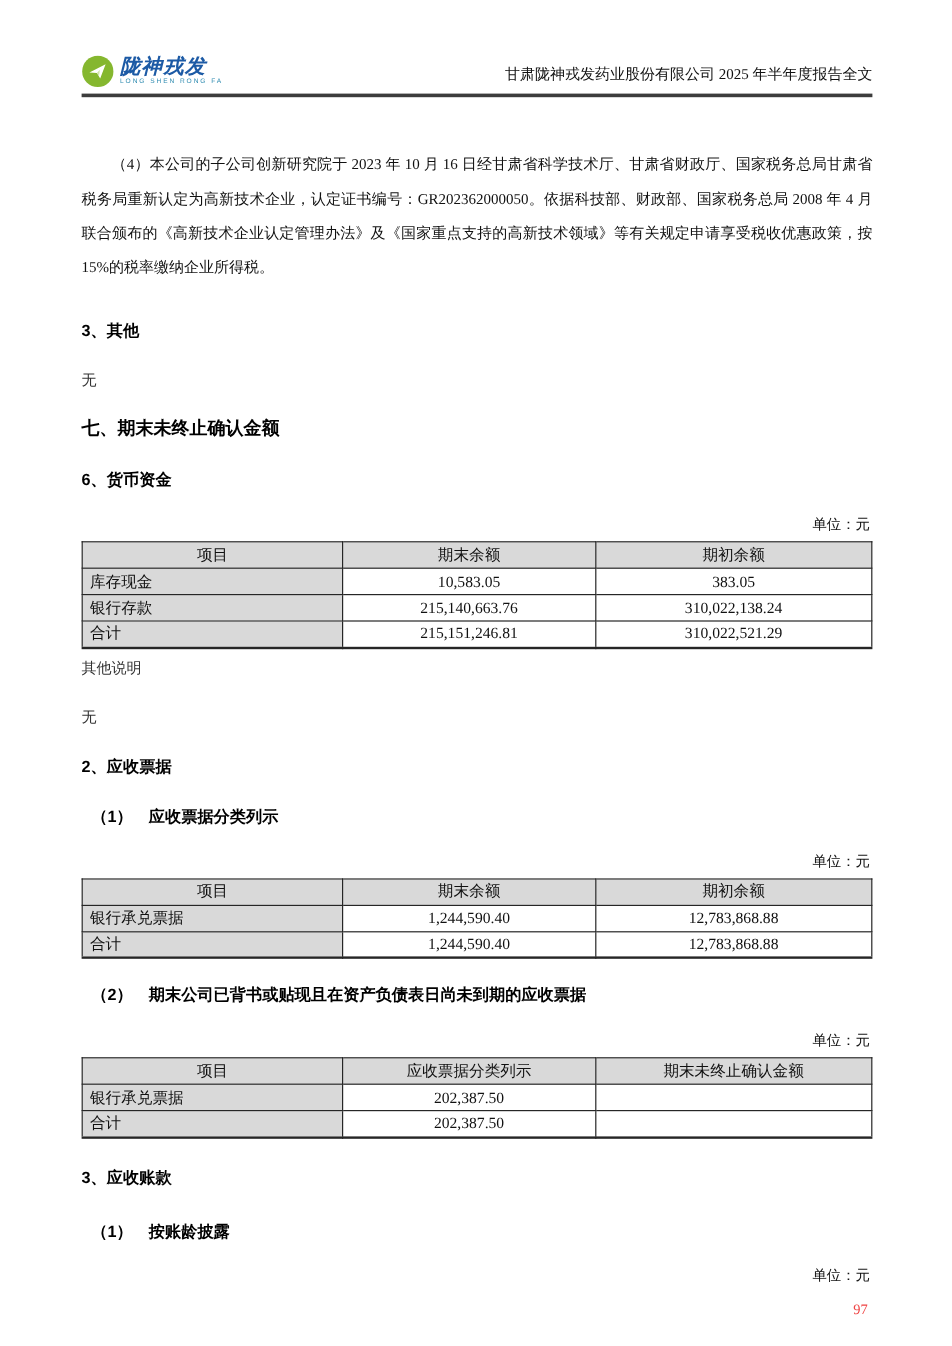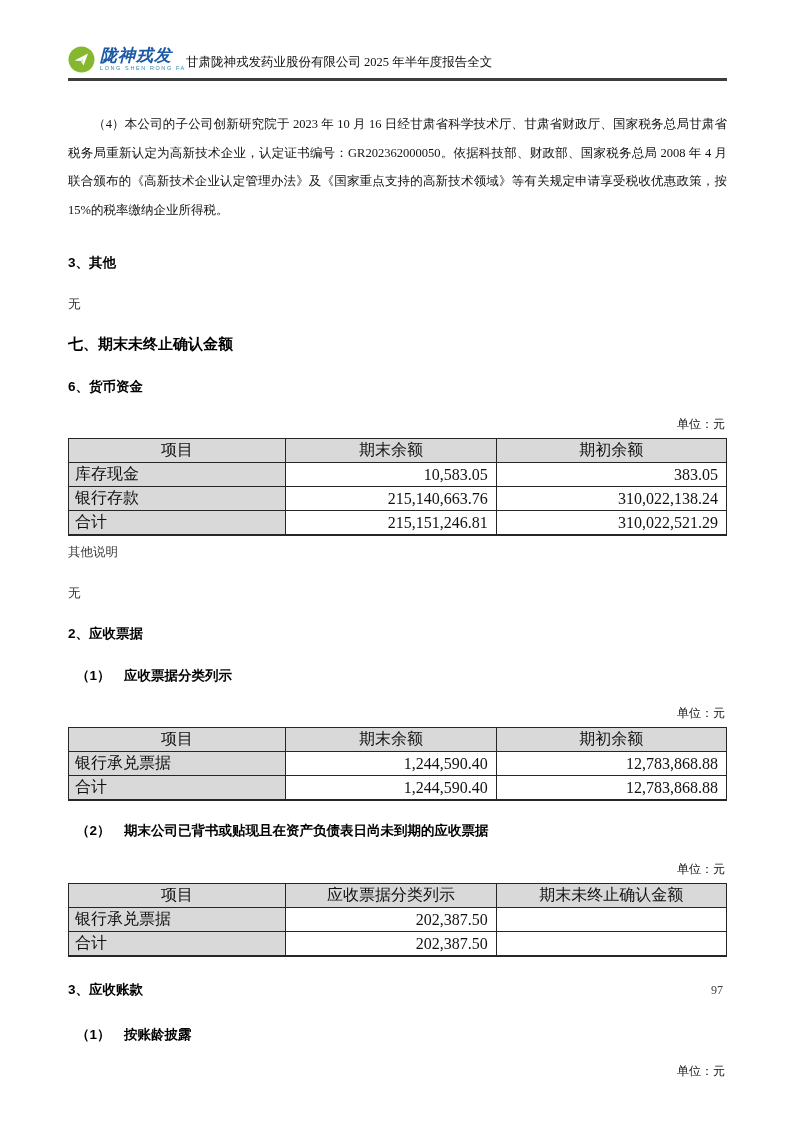--- a/index.html
+++ b/index.html
@@ -13,20 +13,21 @@
     width: 793px;
     height: 1122px;
     margin: 0 auto;
     background: #ffffff;
     padding: 46px 66px 0 68px;
     overflow: hidden;
   }
   
   .doc-header {
     display: flex;
+    justify-content: space-between;
     align-items: flex-end;
     border-bottom: 3px solid #3d3d3d;
     padding-bottom: 5px;
   }
   .logo-wrap { display: flex; align-items: center; gap: 5px; }
   .logo-circle { width: 27px; height: 27px; flex: 0 0 auto; }
   .logo-text { display: flex; flex-direction: column; line-height: 1; }
   .logo-cn {
     font-family: "Liberation Sans", sans-serif;
     font-weight: bold;
@@ -42,21 +43,21 @@
     letter-spacing: 1.6px;
     margin-top: 2px;
   }
   .doc-title {
     font-size: 12.5px;
     color: #111;
     padding-bottom: 2px;
   }
   
   .para {
-    margin-top: 29px;
+    margin-top: 42px;
     font-size: 12.5px;
     line-height: 28.5px;
     text-align: justify;
     text-indent: 2em;
     color: #111;
   }
   .h2 {
     font-family: "Liberation Sans", sans-serif;
     font-weight: bold;
     font-size: 15px;
@@ -88,21 +89,21 @@
     color: #111;
     text-align: right;
     margin-top: 20px;
     margin-bottom: 5px;
     padding-right: 2px;
   }
   
   table.fin-table {
     width: 100%;
     border-collapse: collapse;
-    font-size: 16px;
+    font-size: 13px;
     table-layout: fixed;
     border: 1px solid #262626;
     border-bottom-width: 2px;
   }
   table.fin-table col.c1 { width: 33%; }
   table.fin-table col.c2 { width: 32%; }
   table.fin-table col.c3 { width: 35%; }
   table.fin-table th, table.fin-table td {
     border: 1px solid #262626;
     height: 22px;
@@ -117,31 +118,31 @@
     color: #111;
   }
   table.fin-table td.label {
     background: #d9d9d9;
     text-align: left;
     padding-left: 6px;
     color: #111;
     margin-left: 46px;
   }
   table.fin-table td.num {
-    text-align: right;
+    text-align: center;
     background: #ffffff;
     color: #111;
   }
   
   .page-number {
     position: absolute;
-    top: 983px;
+    top: 1084px;
     right: 70px;
     font-size: 12px;
-    color: #404040;
+    color: #ef4444;
   }
 </style>
 </head>
 <body>
 
 <div class="page">
 
   <div class="doc-header">
     <div class="logo-wrap">
       <svg class="logo-circle" viewBox="0 0 27 27">

